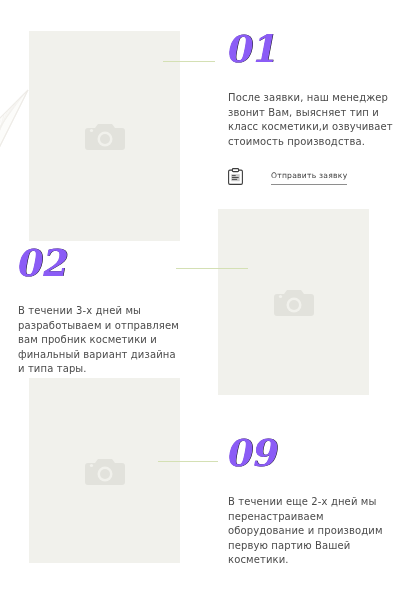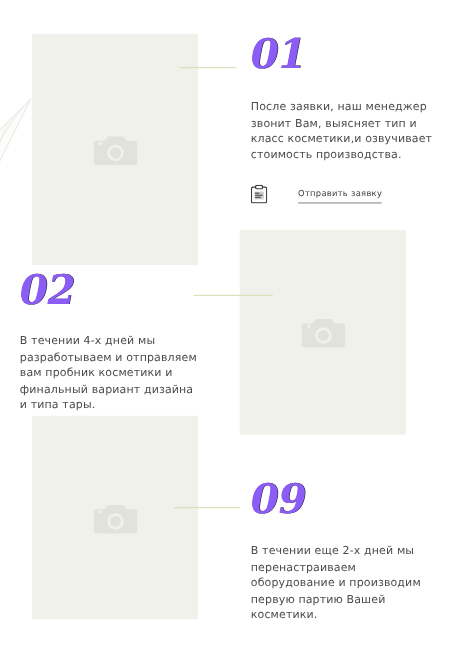--- a/index.html
+++ b/index.html
@@ -175,21 +175,21 @@
         <rect x="4.4" y="0.6" width="6.2" height="3" rx="0.9" stroke="#3d3d3d" stroke-width="1.1" fill="#ffffff"></rect>
         <rect x="3.3" y="6.2" width="8.4" height="7" fill="#3d3d3d" opacity="0.28"></rect>
         <path d="M4.3 7.6h3M4.3 9.5h6M4.3 11.4h4.4" stroke="#3d3d3d" stroke-width="0.9" stroke-linecap="round"></path>
       </svg>
       <span class="cta-label">Отправить заявку</span>
     </a>
   </div>
 
   <div class="step step--2">
     <div class="step-number">02</div>
-    <p class="step-text">В течении 4-х дней мы разработываем и отправляем вам пробник косметики и финальный вариант дизайна и типа тары.</p>
+    <p class="step-text">В течении 3-х дней мы разработываем и отправляем вам пробник косметики и финальный вариант дизайна и типа тары.</p>
   </div>
 
   <div class="step step--3">
     <div class="step-number">09</div>
     <p class="step-text">В течении еще 2-х дней мы перенастраиваем оборудование и производим первую партию Вашей косметики.</p>
   </div>
 
 </div>
 
 </body></html>

